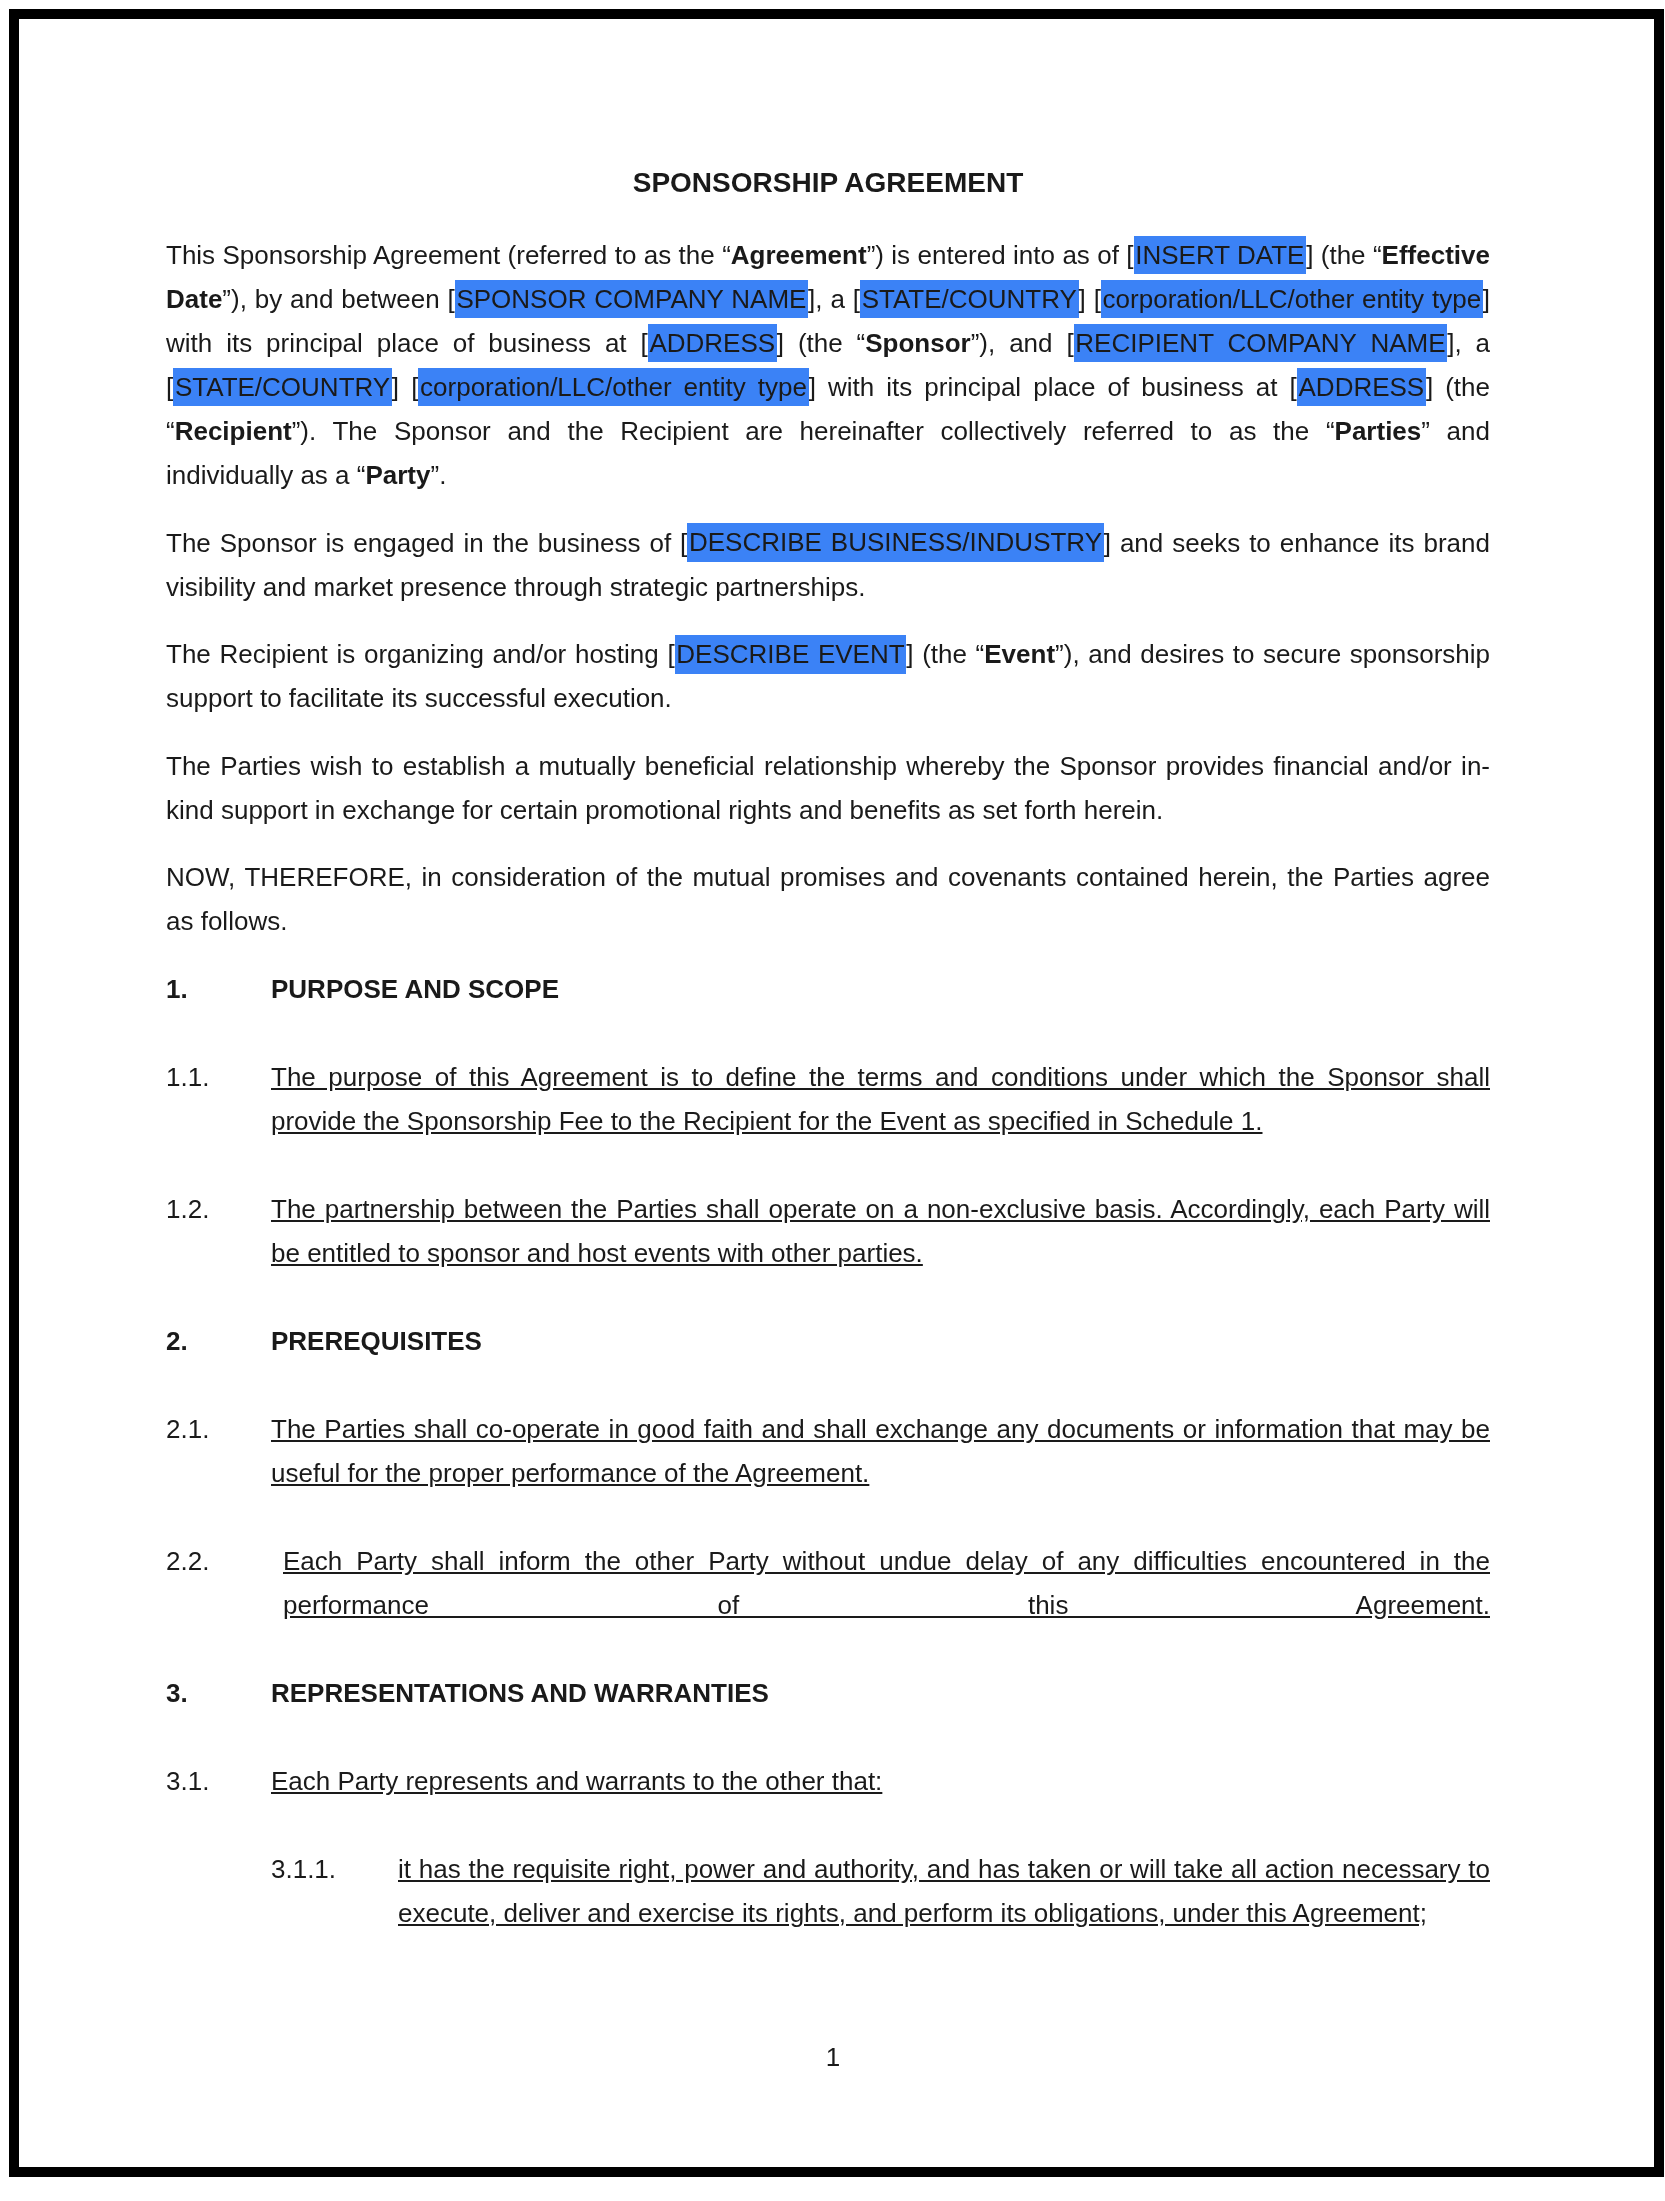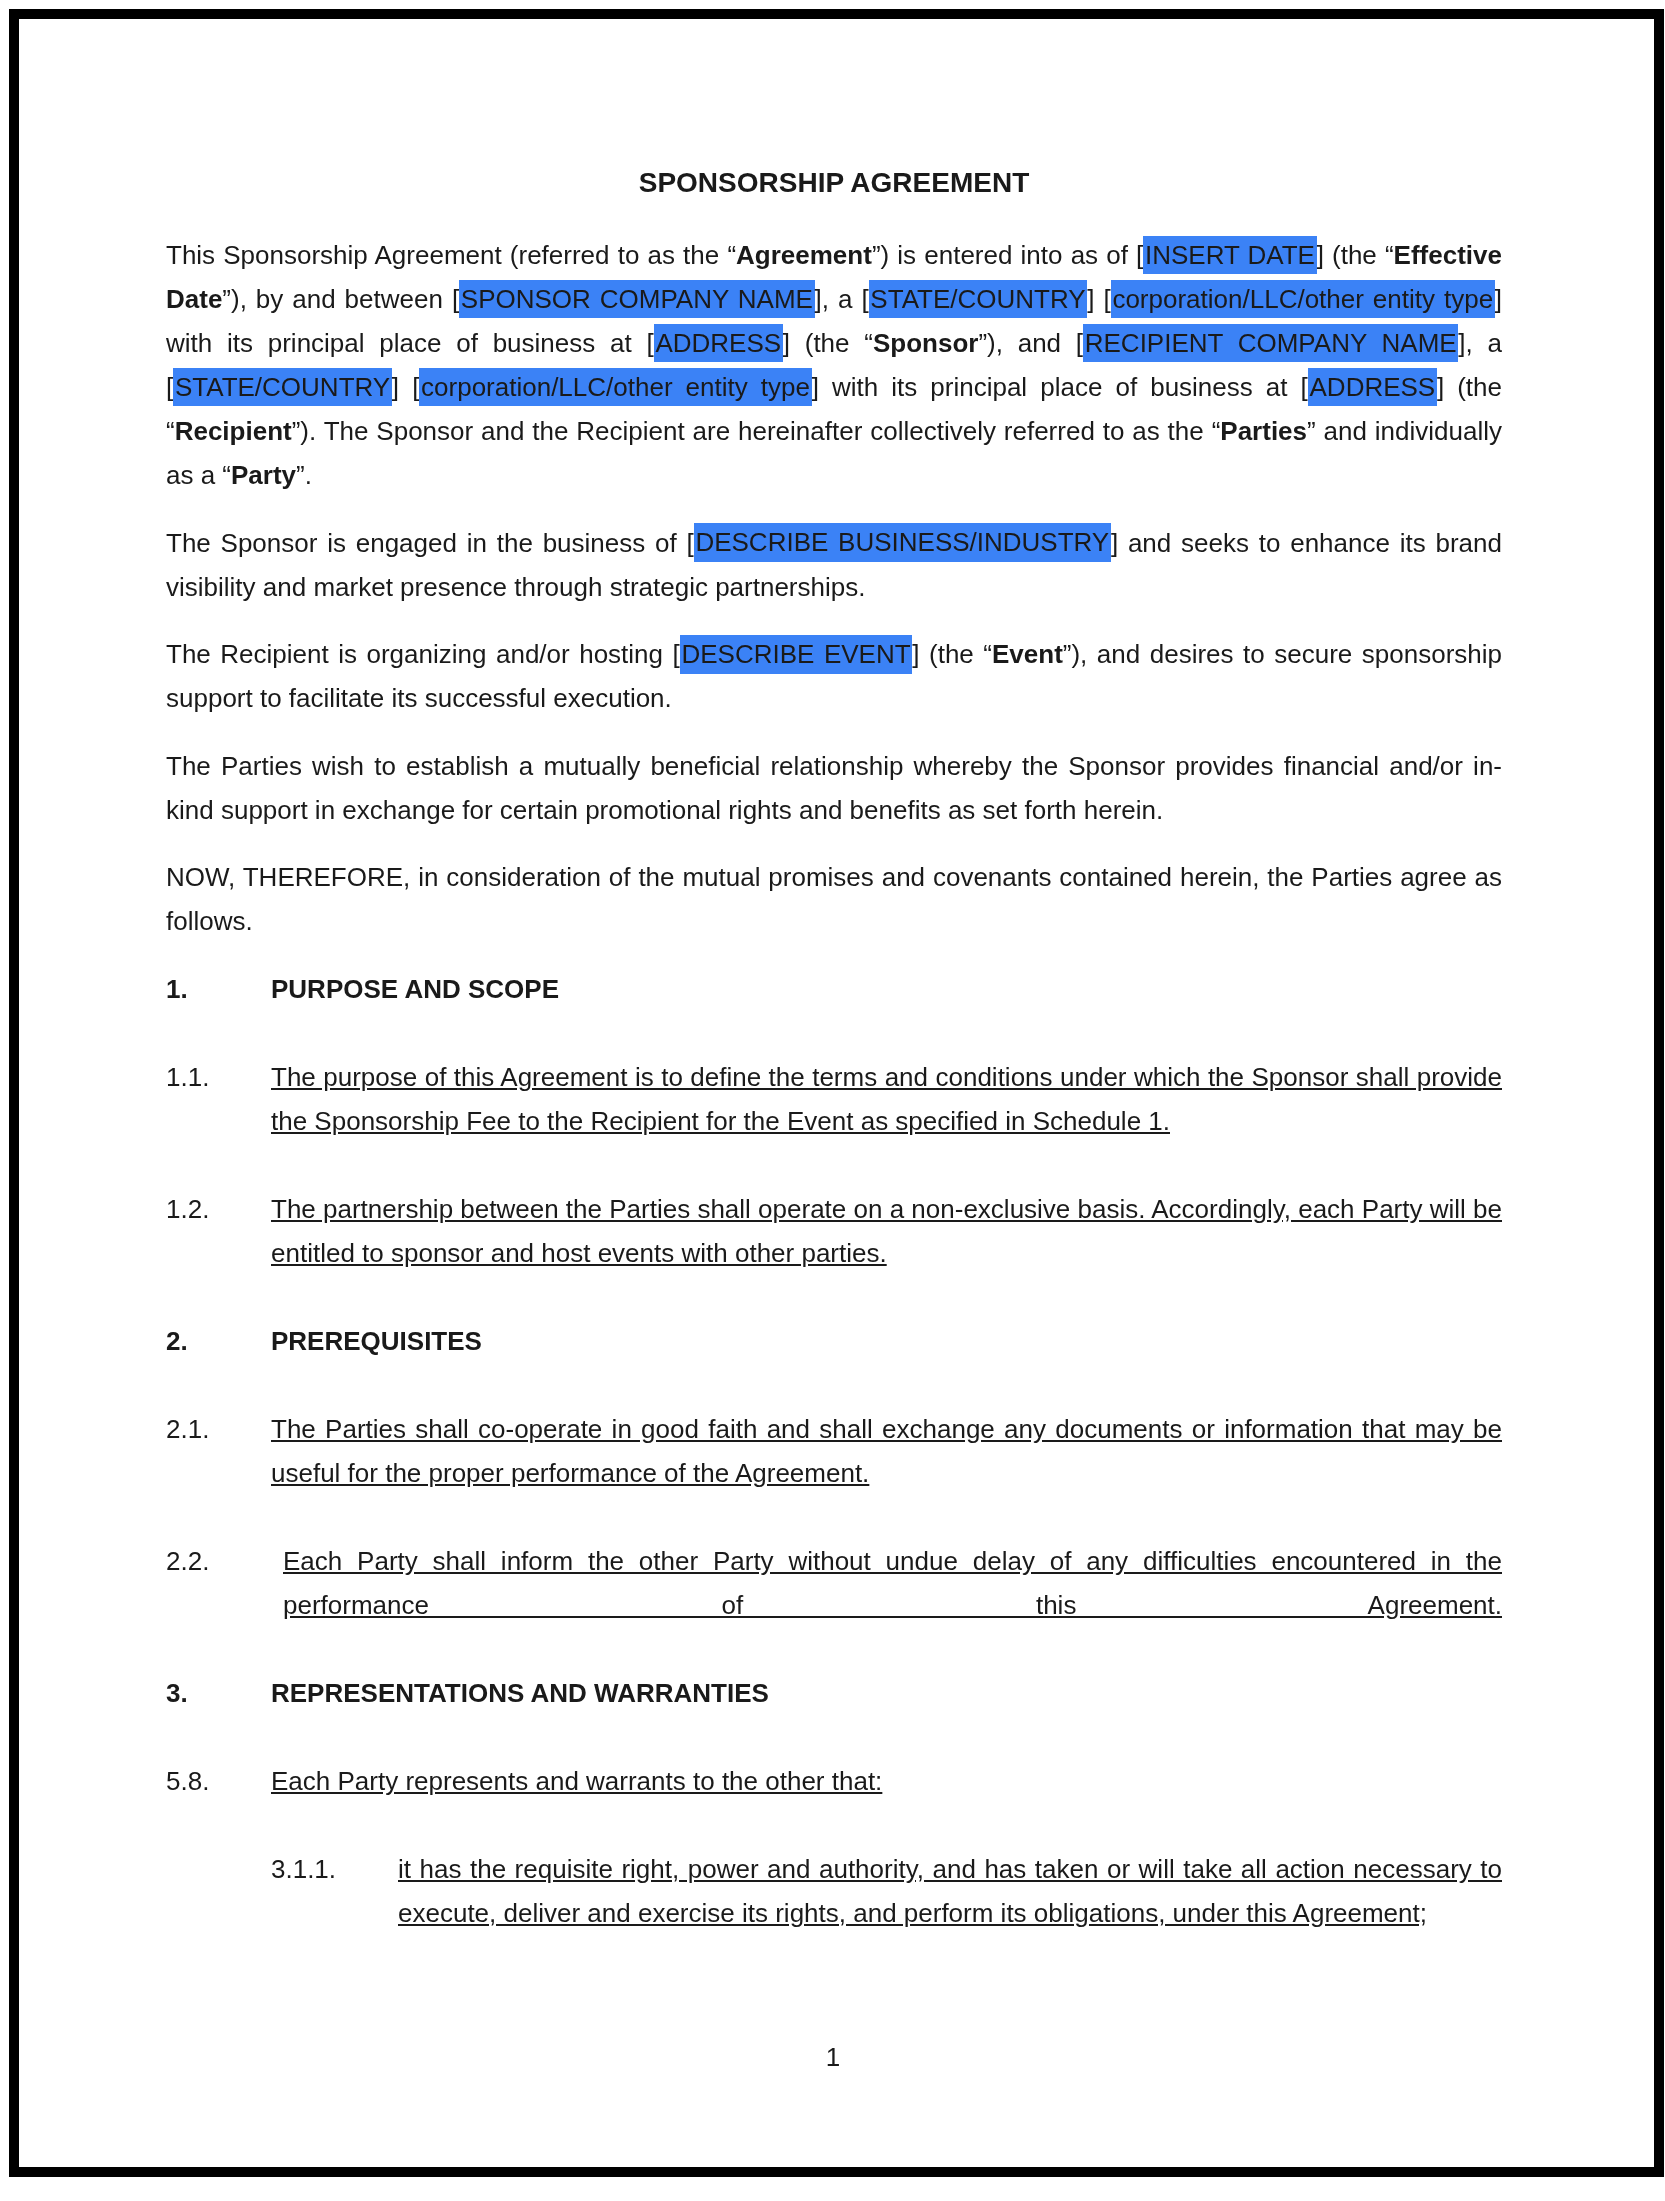--- a/index.html
+++ b/index.html
@@ -13,21 +13,21 @@
     overflow: hidden;
   }
   .frame {
     position: absolute;
     top: 8.7px; left: 8.7px; right: 1.7px; bottom: 24.5px;
     border: 10.5px solid #000000;
     pointer-events: none;
   }
   .content {
     position: absolute;
-    top: 164px; left: 166px; right: 164px;
+    top: 164px; left: 166px; right: 176px;
   }
   .doc-title {
     text-align: center;
     font-weight: bold;
     font-size: 28px;
     line-height: 38px;
     margin: 0 0 31px 0;
   }
   .para {
     font-size: 26px;
@@ -105,21 +105,21 @@
         </div>
         <div class="item justify-last">
           <span class="num">2.2.</span>
           <div class="body"><span class="">Each Party shall inform the other Party without undue delay of any difficulties encountered in the performance of this Agreement.</span></div>
         </div>
         <div class="hblock">
           <span class="num">3.</span>
           <span>REPRESENTATIONS AND WARRANTIES</span>
         </div>
         <div class="item">
-          <span class="num">5.8.</span>
+          <span class="num">3.1.</span>
           <div class="body"><span class="">Each Party represents and warrants to the other that:</span></div>
         </div>
         <div class="item sub">
           <span class="num">3.1.1.</span>
           <div class="body"><span class="">it has the requisite right, power and authority, and has taken or will take all action necessary to execute, deliver and exercise its rights, and perform its obligations, under this Agreement;</span></div>
         </div>
       </main>
   </div>
   <div class="page-number">1</div>
 </div>

